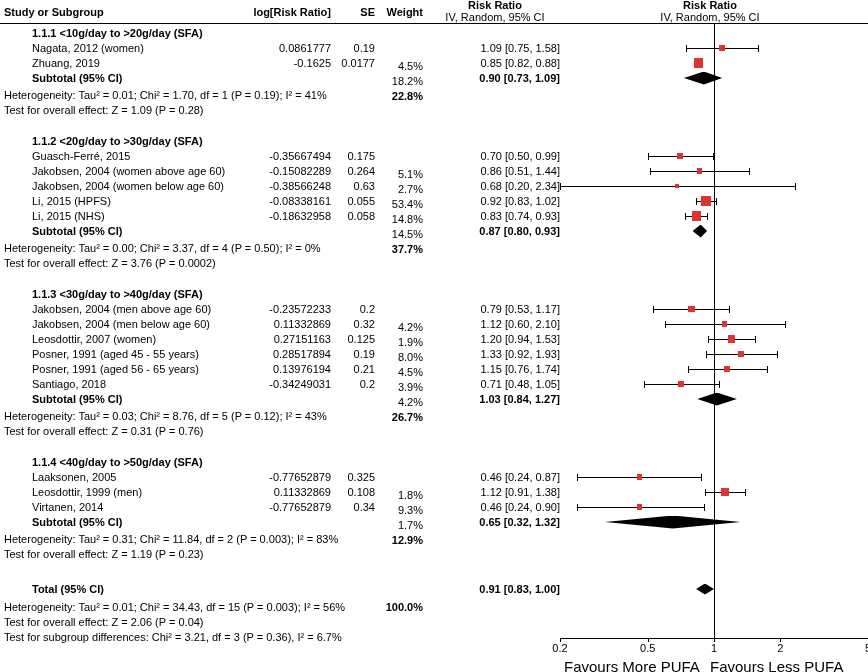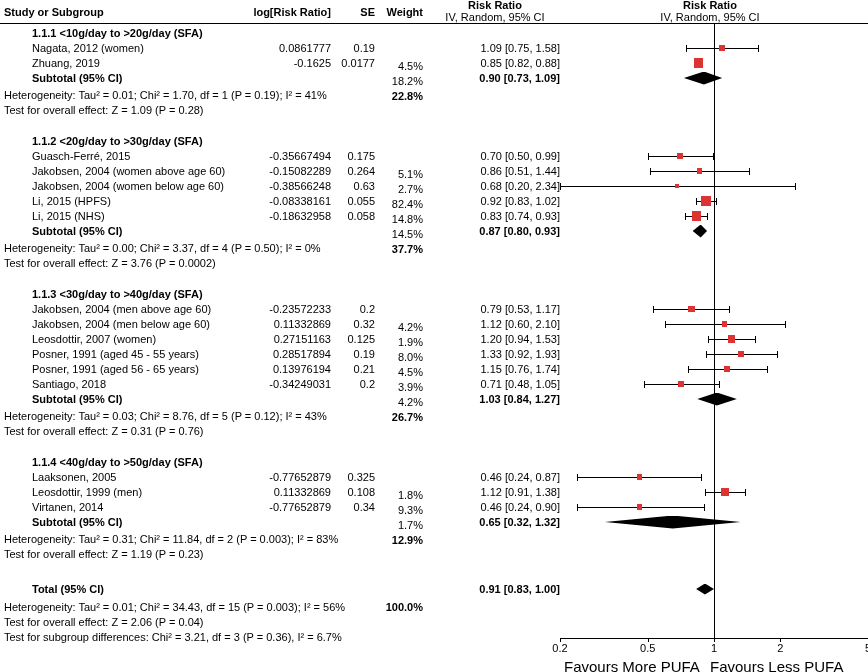--- a/index.html
+++ b/index.html
@@ -108,21 +108,21 @@
         <div class="c-study">Jakobsen, 2004 (women above age 60)</div>
         <div class="c-logrr">-0.15082289</div>
         <div class="c-se">0.264</div>
         <div class="c-weight">2.7%</div>
         <div class="c-rr">0.86 [0.51, 1.44]</div>
       </div>
       <div class="row " style="top: 179px;">
         <div class="c-study">Jakobsen, 2004 (women below age 60)</div>
         <div class="c-logrr">-0.38566248</div>
         <div class="c-se">0.63</div>
-        <div class="c-weight">82.4%</div>
+        <div class="c-weight">53.4%</div>
         <div class="c-rr">0.68 [0.20, 2.34]</div>
       </div>
       <div class="row " style="top: 194px;">
         <div class="c-study">Li, 2015 (HPFS)</div>
         <div class="c-logrr">-0.08338161</div>
         <div class="c-se">0.055</div>
         <div class="c-weight">14.8%</div>
         <div class="c-rr">0.92 [0.83, 1.02]</div>
       </div>
       <div class="row " style="top: 209px;">

